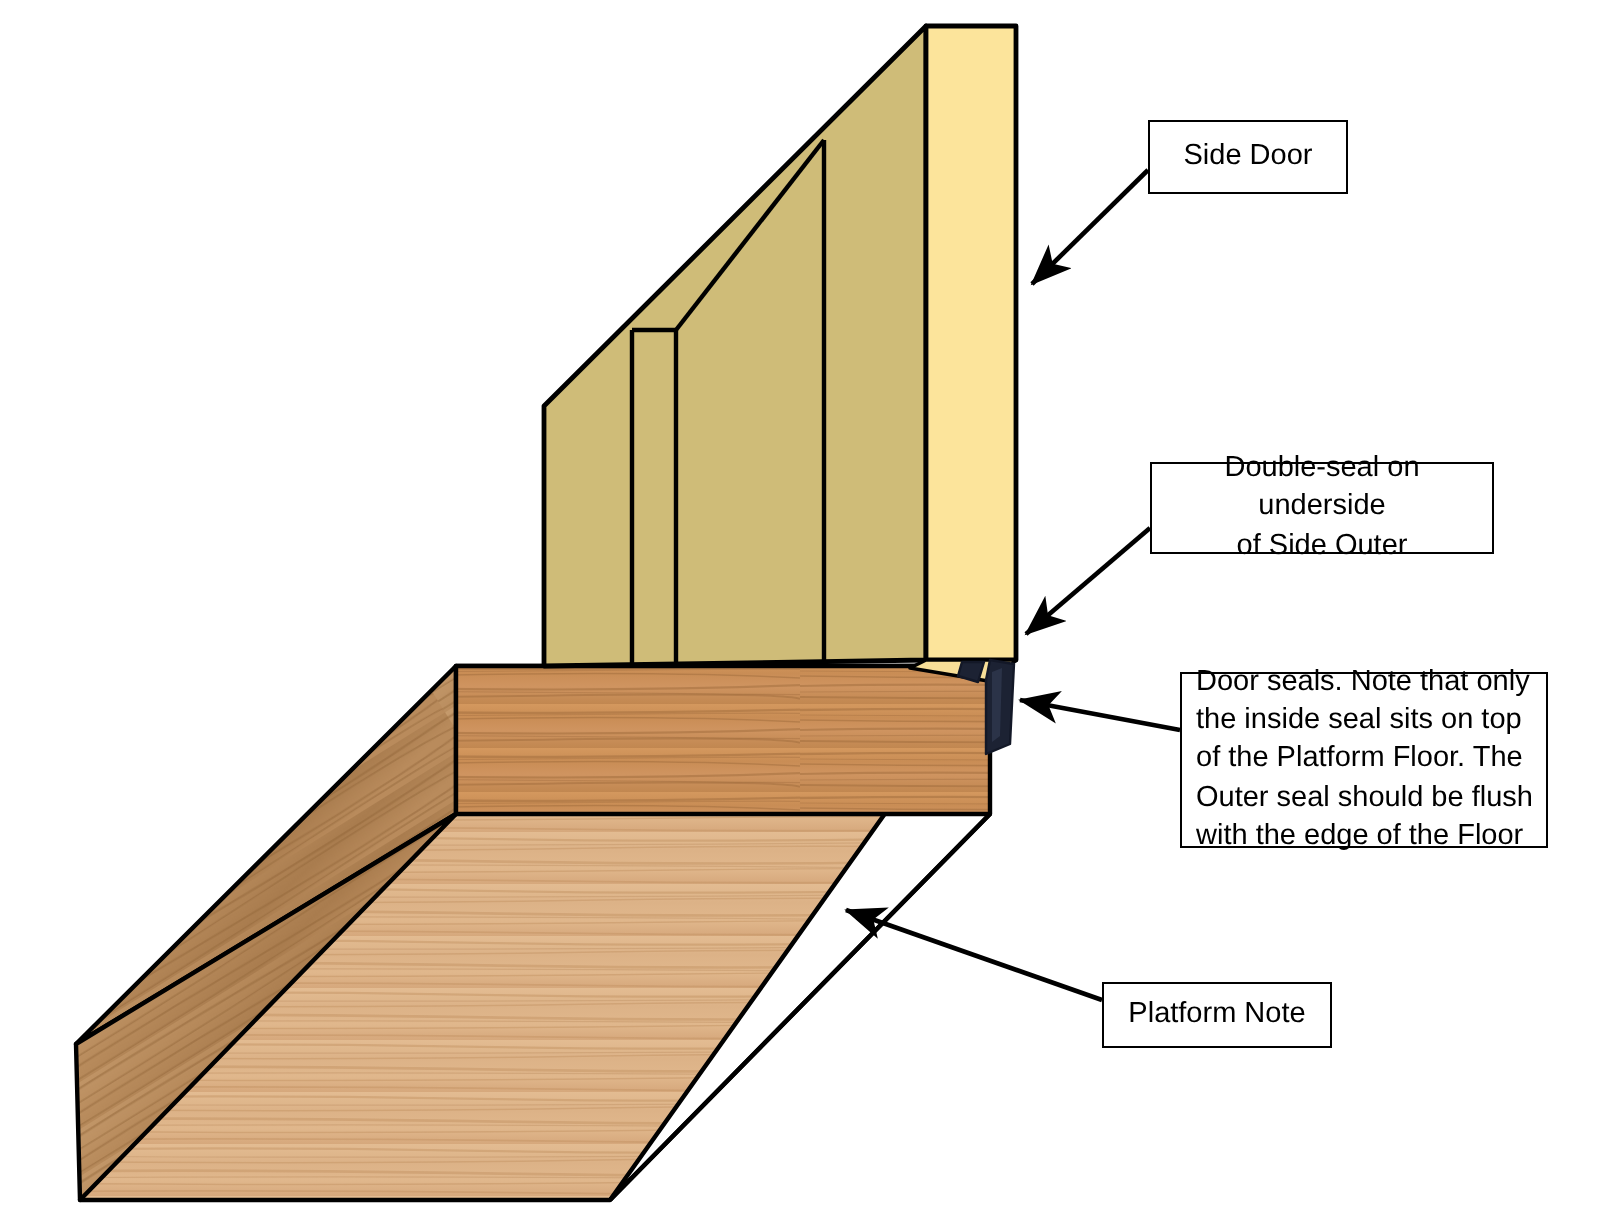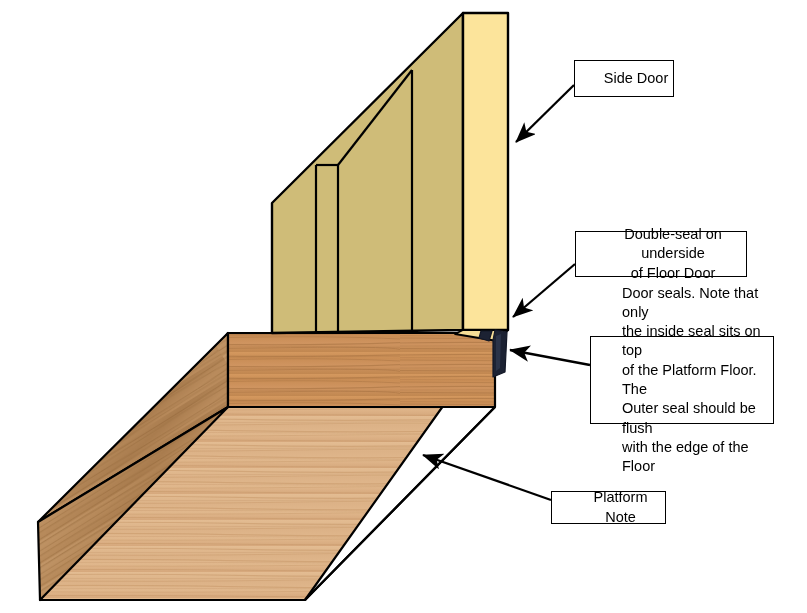--- a/index.html
+++ b/index.html
@@ -26,21 +26,20 @@
     box-sizing: border-box;
     border: 1.4px solid #000000;
     background: #ffffff;
     font-family: "Liberation Sans", sans-serif;
     color: #000000;
     display: flex;
     align-items: center;
     justify-content: center;
     text-align: center;
     line-height: 1.33;
-    padding-left: 24px;
   }
   .callout-box .txt {
     display: block;
     padding: 0 4px;
     white-space: pre-line;
   }
   #label-side-door {
     left: 574px;  top: 60px;
     width: 100px; height: 37px;
     font-size: 14.5px;
@@ -177,21 +176,21 @@
     <line x1="551" y1="500" x2="423" y2="455" marker-end="url(#arrowHead)"></line>
   </g>
 </svg>
 
 <div class="callout-box" id="label-side-door">
   <span class="txt">Side Door</span>
 </div>
 
 <div class="callout-box" id="label-double-seal">
   <span class="txt">Double-seal on underside
-of Floor Door</span>
+of Side Outer</span>
 </div>
 
 <div class="callout-box" id="label-door-seals">
   <span class="txt">Door seals. Note that only
 the inside seal sits on top
 of the Platform Floor. The
 Outer seal should be flush
 with the edge of the Floor</span>
 </div>
 

